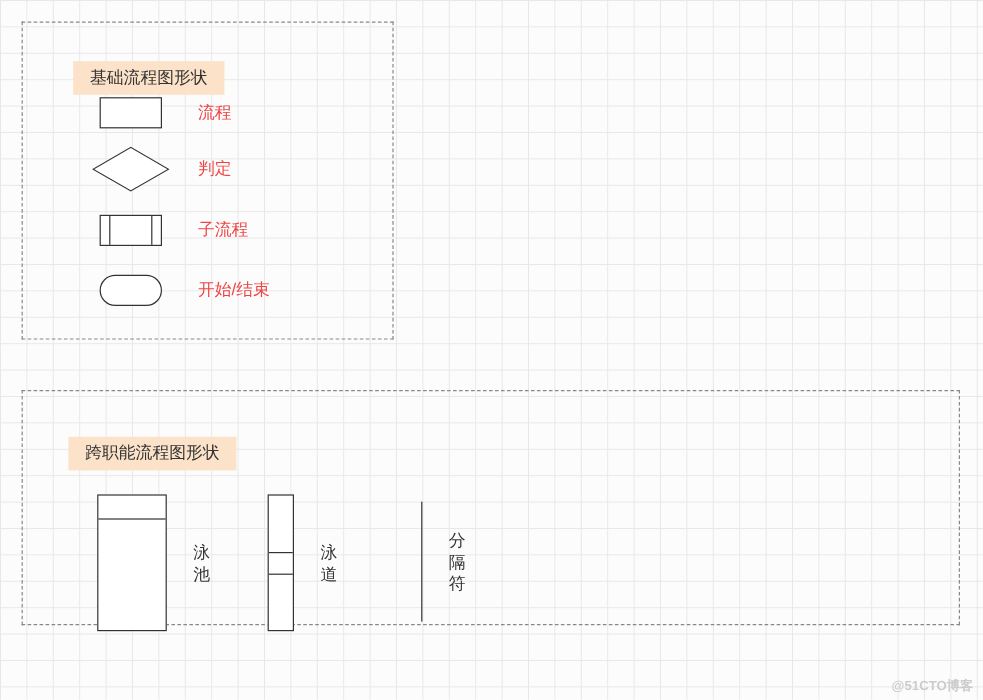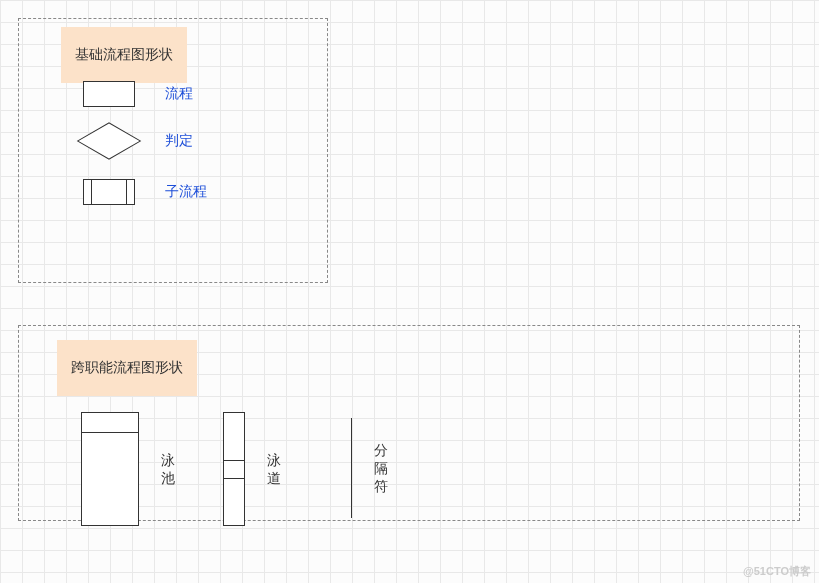--- a/index.html
+++ b/index.html
@@ -20,30 +20,31 @@
       border: 1px dashed #888;
       background: transparent;
     }
     .panel-1 { left: 18px; top: 18px; width: 310px; height: 265px; }
     .panel-2 { left: 18px; top: 325px; width: 782px; height: 196px; }
     .panel-title {
       position: absolute;
       background: #fce2c9;
       font-size: 14px;
       color: #333;
-      padding: 19px 14px;
+      padding: 5px 14px;
+      margin-top: 24px;
     }
     .t1 { left: 42px; top: 8px; }
     .t2 { left: 38px; top: 14px; }
     .shape-row {
       position: absolute;
       display: flex;
       align-items: center;
     }
-    .shape-label { font-size: 14px; color: #1d4ed8; }
+    .shape-label { font-size: 14px; color: #ef4444; }
     .r1 { left: 52px; top: 62px; }
     .r2 { left: 52px; top: 104px; }
     .r3 { left: 52px; top: 160px; }
     .r4 { left: 52px; top: 210px; }
     .shape-cell { width: 76px; display: flex; justify-content: center; align-items: center; }
     .rect-shape { width: 52px; height: 26px; border: 1px solid #333; background: #fff; }
     .diamond { width: 36px; height: 36px; border: 1px solid #333; transform: rotate(45deg) skew(-15deg, -15deg); background: #fff; }
     .subproc { width: 52px; height: 26px; border: 1px solid #333; background: #fff; position: relative; }
     .subproc::before, .subproc::after { content: ""; position: absolute; top: 0; bottom: 0; width: 1px; background: #333; }
     .subproc::before { left: 7px; }
@@ -98,20 +99,27 @@
   </div>
 
   <div class="shape-row r2">
     <div class="shape-cell">
         <div class="diamond"></div>
       </div>
     <div class="gap"></div>
     <div class="shape-label">判定</div>
   </div>
 
+  <div class="shape-row r4">
+    <div class="shape-cell">
+        <div class="terminator"></div>
+      </div>
+    <div class="gap"></div>
+    <div class="shape-label">开始/结束</div>
+  </div>
 </div>
 
 <div class="panel panel-2">
   <div class="panel-title t2">跨职能流程图形状</div>
 
   <div class="cf-row">
 
     <div class="cf-item i1">
       <div class="pool">
         <div class="pool-head"></div>

